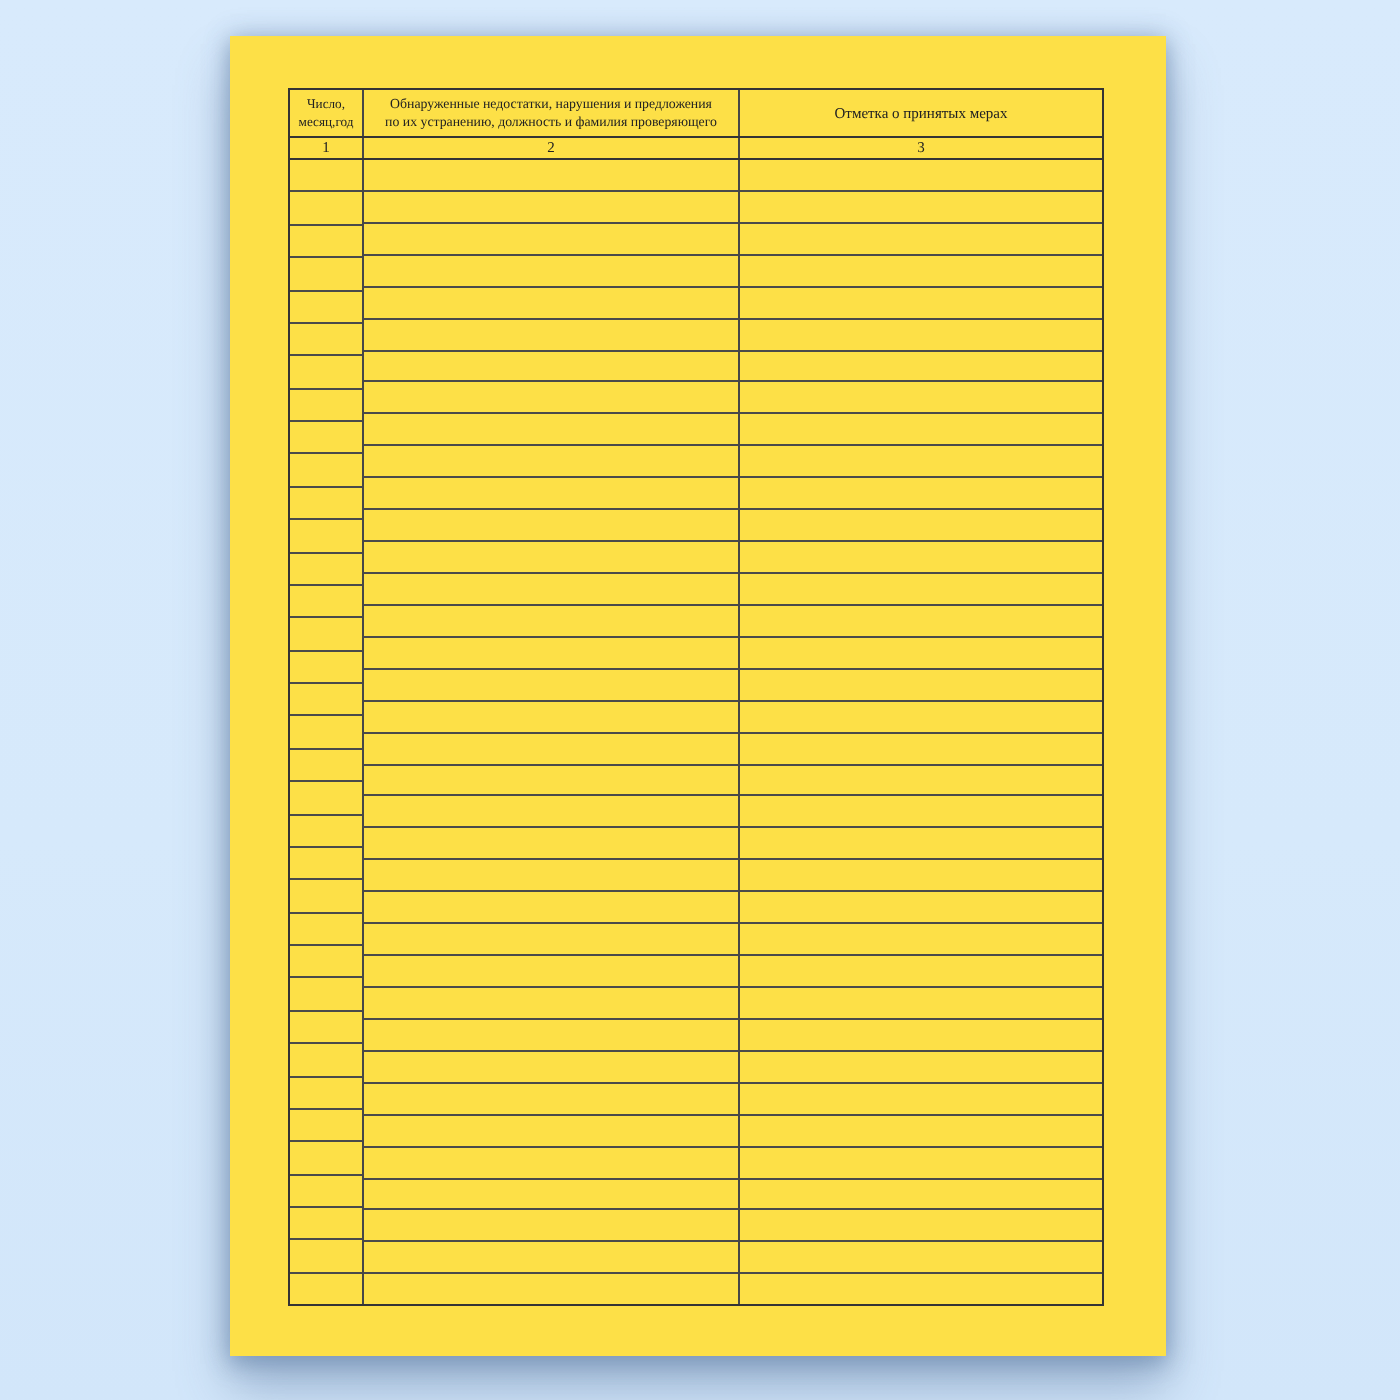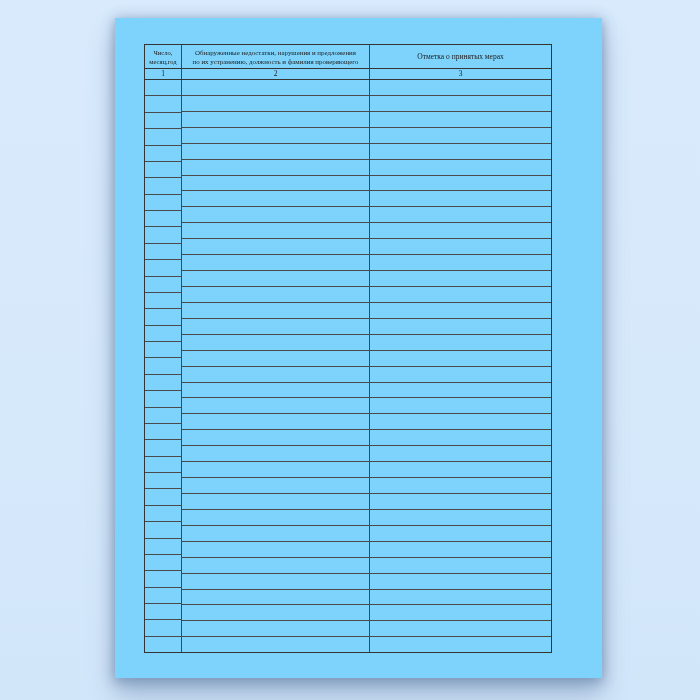--- a/index.html
+++ b/index.html
@@ -4,25 +4,24 @@
 <style>
   html,body{margin:0;padding:0;}
   body{
     width:700px;height:700px;overflow:hidden;position:relative;
     background:linear-gradient(180deg,#d8eafc 0%,#d6e9fb 60%,#d2e6fa 100%);
     font-family:"Liberation Serif","DejaVu Serif",serif;
     color:#222;
   }
   .paper{
     position:absolute;left:115px;top:18px;width:468px;height:660px;
-    background:#7dd3fc;
+    background:#fde047;
     box-shadow:0 0 12px rgba(110,140,175,.45),
                0 4px 10px rgba(110,140,175,.5),
                0 16px 24px rgba(90,120,160,.45);
-    padding-left:19px;
   }
   .doc-table{
     position:absolute;left:29px;top:26px;width:408px;height:609px;
     box-sizing:border-box;border:1.5px solid #343434;
     display:flex;flex-direction:column;
   }
   .header-row{
     display:flex;flex-direction:row;height:24px;flex:0 0 auto;
     border-bottom:1.5px solid #343434;box-sizing:border-box;
   }

